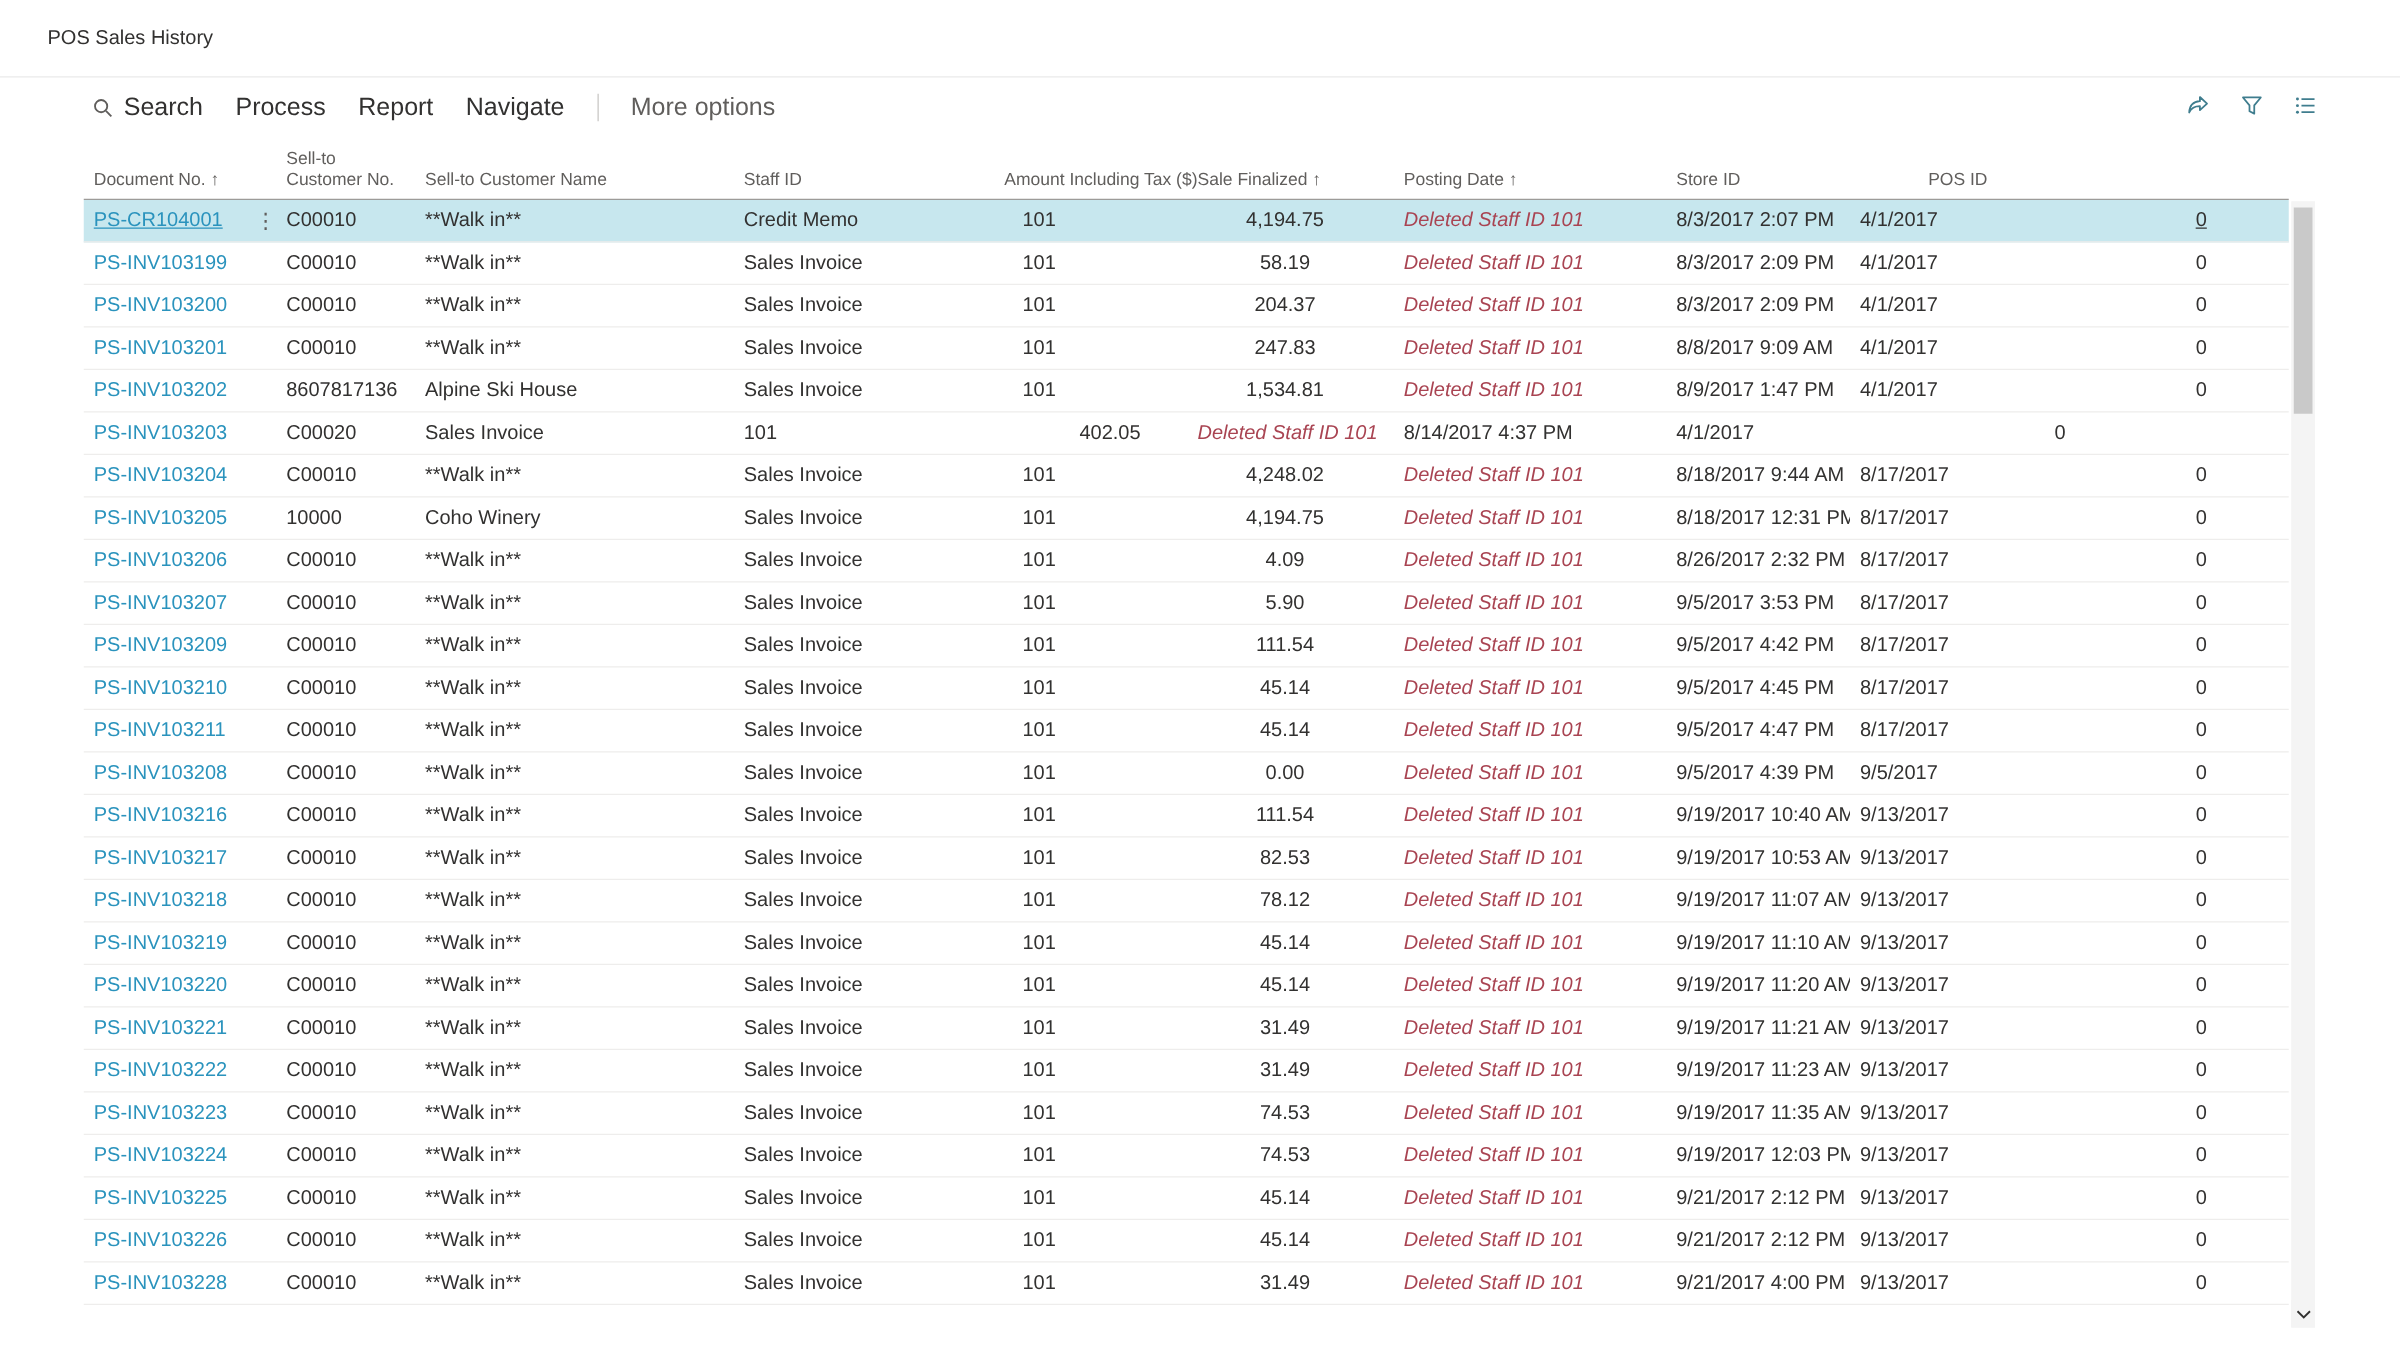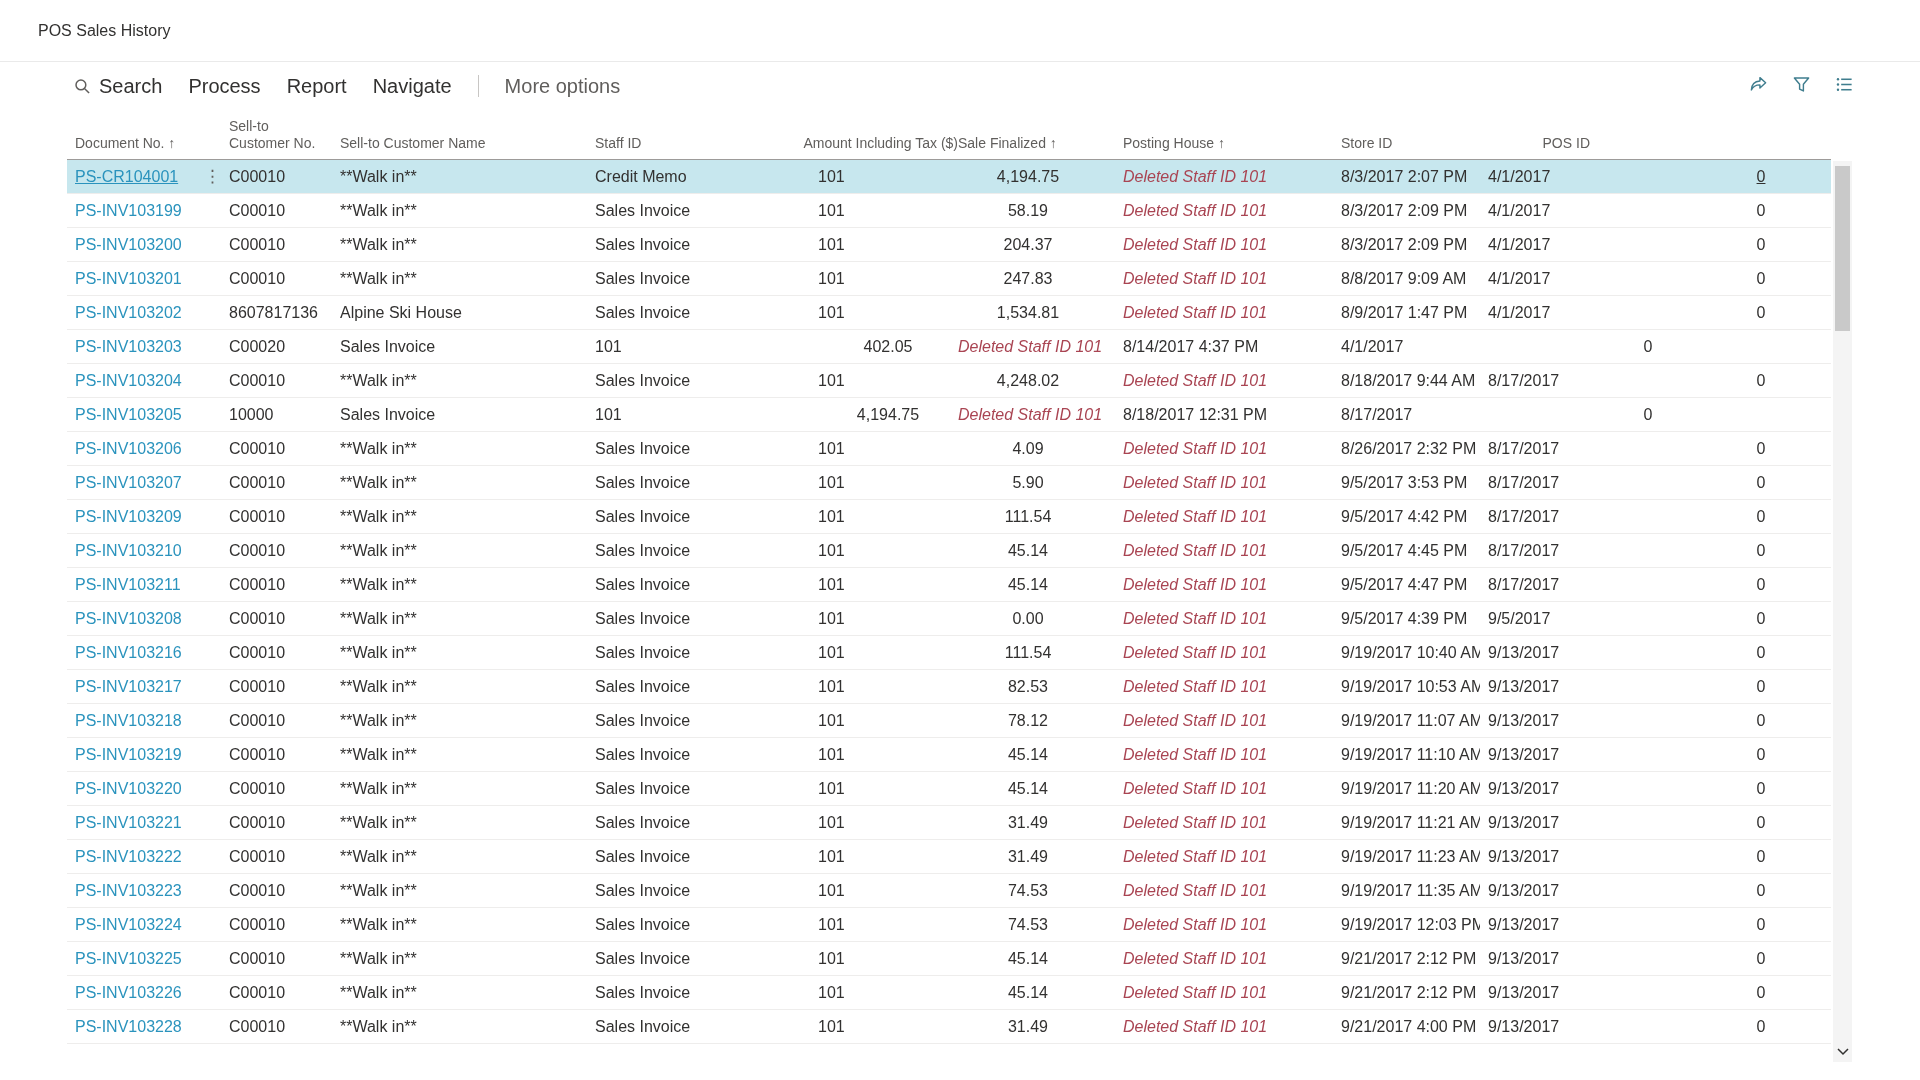--- a/index.html
+++ b/index.html
@@ -167,21 +167,21 @@
   </div>
 
   <div class="table-wrap">
     <div class="grid-row header-row">
         <div class="gcell th">Document No. ↑</div>
         <div class="gcell th">Sell-to<br>Customer No.</div>
         <div class="gcell th">Sell-to Customer Name</div>
         <div class="gcell th">Staff ID</div>
         <div class="gcell th right">Amount Including Tax ($)</div>
         <div class="gcell th">Sale Finalized ↑</div>
-        <div class="gcell th">Posting House ↑</div>
+        <div class="gcell th">Posting Date ↑</div>
         <div class="gcell th">Store ID</div>
         <div class="gcell th right">POS ID</div>
       </div>
     <div>
         <div class="grid-row body-row selected">
           <div class="gcell cell cell-doc_no">
             <span class="doclink">PS-CR104001</span>
             <span class="rowmenu">⋮</span>
           </div>
           <div class="gcell cell cell-customer_no">C00010</div>
@@ -282,20 +282,21 @@
           <div class="gcell cell cell-sale_finalized">8/18/2017 9:44 AM</div>
           <div class="gcell cell cell-posting_date">8/17/2017</div>
           <div class="gcell cell cell-store_id"></div>
           <div class="gcell cell cell-pos_id right">0</div>
         </div>
         <div class="grid-row body-row">
           <div class="gcell cell cell-doc_no">
             <span class="doclink">PS-INV103205</span>
           </div>
           <div class="gcell cell cell-customer_no">10000</div>
+          <div class="gcell cell cell-customer_name">Coho Winery</div>
           <div class="gcell cell cell-doc_type">Sales Invoice</div>
           <div class="gcell cell cell-staff_id">101</div>
           <div class="gcell cell cell-amount right">4,194.75</div>
           <div class="gcell cell cell-staff_name">Deleted Staff ID 101</div>
           <div class="gcell cell cell-sale_finalized">8/18/2017 12:31 PM</div>
           <div class="gcell cell cell-posting_date">8/17/2017</div>
           <div class="gcell cell cell-store_id"></div>
           <div class="gcell cell cell-pos_id right">0</div>
         </div>
         <div class="grid-row body-row">

